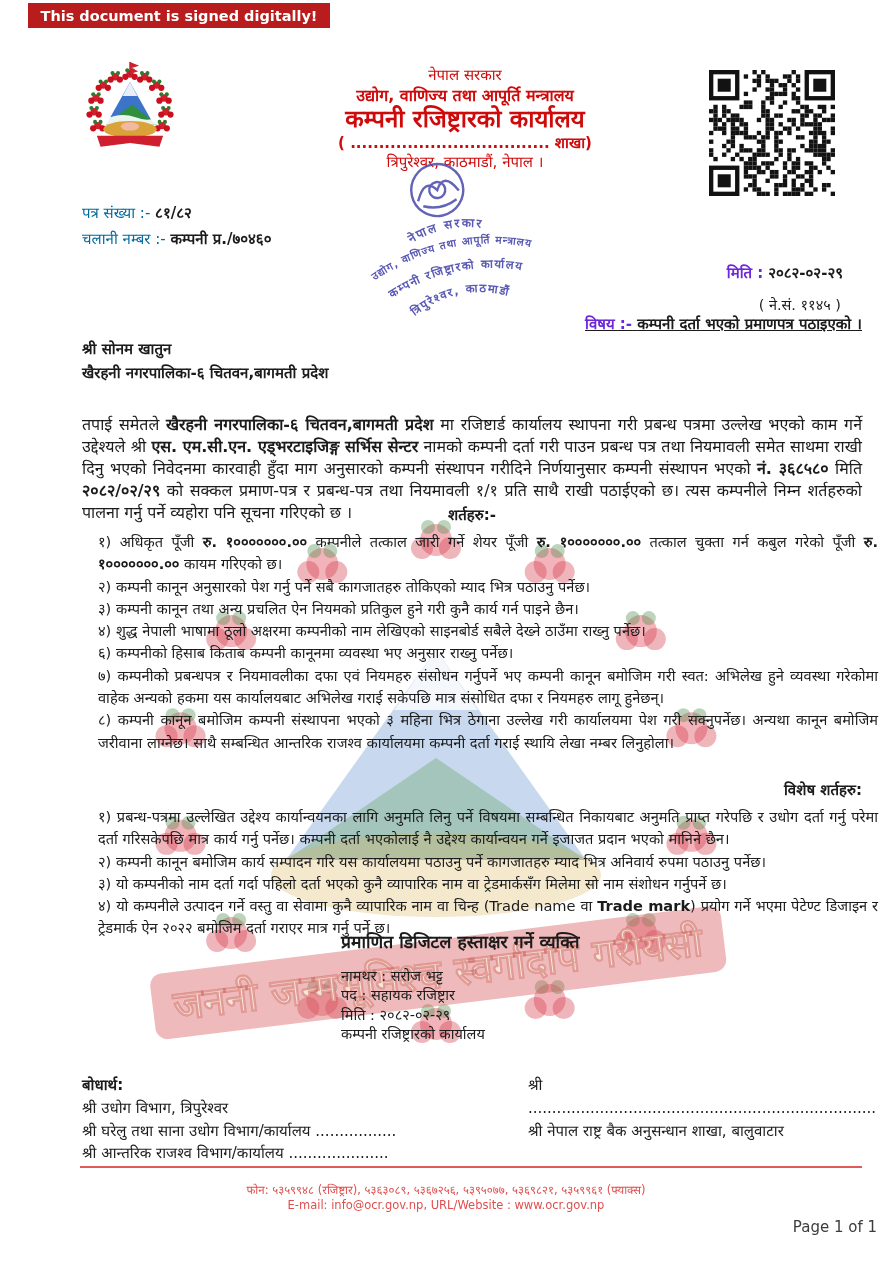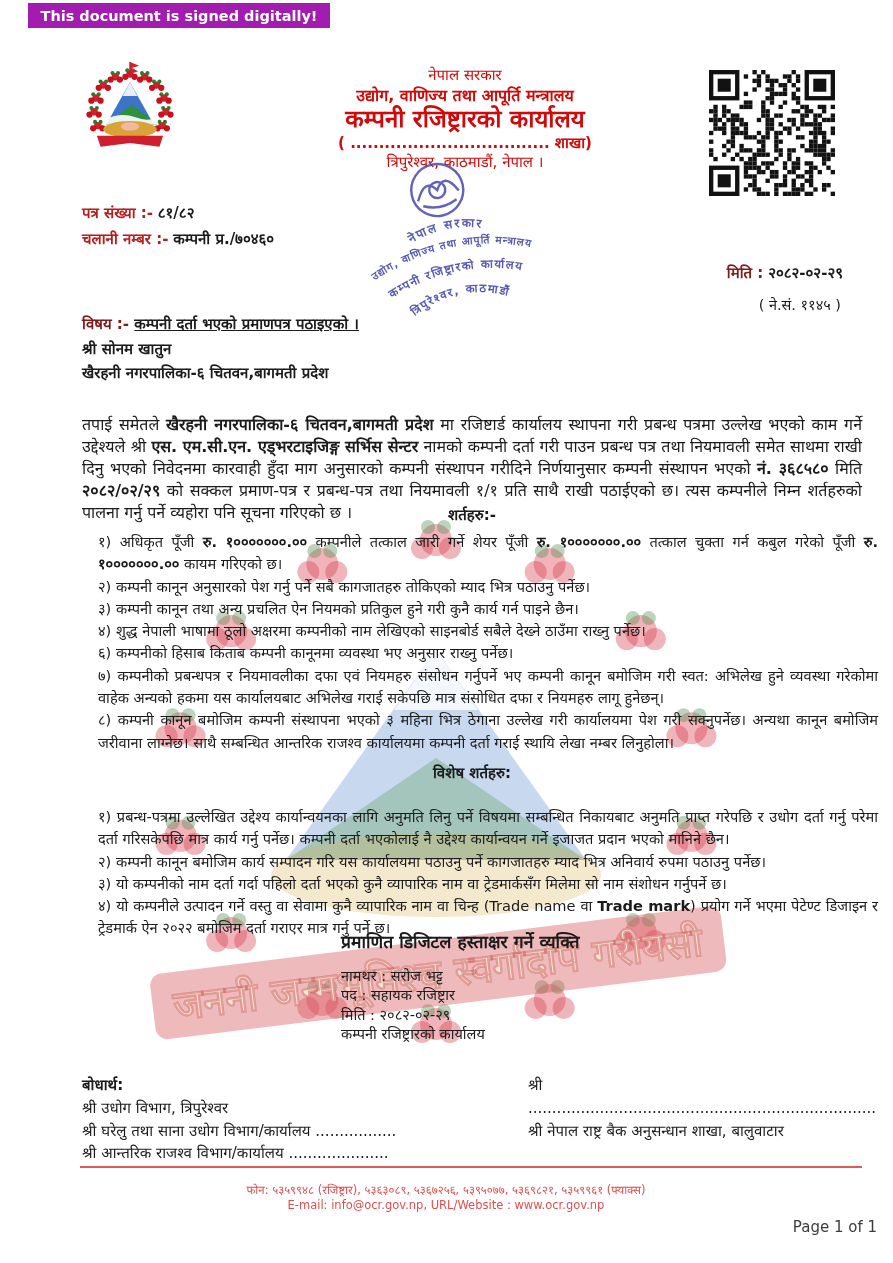--- a/index.html
+++ b/index.html
@@ -1,54 +1,54 @@
 <!DOCTYPE html>
 <html><head>
 <meta charset="utf-8">
 <style>
   html,body{margin:0;padding:0;background:#e8e8e8;}
   .page{position:relative;width:893px;height:1263px;background:#ffffff;margin:0 auto;
         font-family:"DejaVu Sans",sans-serif;color:#1b1b1b;overflow:hidden;}
   .abs{position:absolute;}
   .b{font-weight:bold;}
-  .red{color:#7f1d1d;}
-
-  .banner{left:28px;top:3px;width:302px;height:25px;background:#a21caf;color:#ffffff;
+  .red{color:#6d28d9;}
+
+  .banner{left:28px;top:3px;width:302px;height:25px;background:#b91c1c;color:#ffffff;
           font-size:14.5px;font-weight:bold;display:flex;align-items:center;justify-content:center;z-index:3;}
 
   .emblem{left:84px;top:58px;width:92px;height:102px;z-index:2;}
 
   .letterhead{left:255px;top:66px;width:420px;text-align:center;color:#cf0a0a;line-height:1.3;z-index:1;}
   .lh-gov{font-size:15px;}
   .lh-min{font-size:16px;font-weight:bold;}
   .lh-off{font-size:24px;font-weight:bold;line-height:1.15;}
   .lh-branch{font-size:15px;font-weight:bold;}
   .lh-addr{font-size:15px;}
 
   .stamp{left:342px;top:144px;width:210px;height:185px;z-index:2;opacity:.88;}
 
   .qr{left:709px;top:70px;width:126px;height:126px;z-index:2;}
 
   .meta{left:82px;top:200px;font-size:15px;line-height:1.75;z-index:2;}
-  .meta .lbl{color:#b91c1c;font-weight:bold;}
+  .meta .lbl{color:#0369a1;font-weight:normal;}
   .meta .val{font-weight:bold;}
 
   .date-row{right:50px;top:262px;font-size:15px;text-align:right;z-index:2;}
   .nesam{right:52px;top:294px;font-size:14.5px;text-align:right;z-index:2;}
 
-  .subject{left:82px;top:313px;width:780px;text-align:left;font-size:15px;font-weight:bold;z-index:2;}
+  .subject{left:82px;top:313px;width:780px;text-align:right;font-size:15px;font-weight:bold;z-index:2;text-decoration:underline;}
   .subject .stext{text-decoration:underline;}
 
   .addressee{left:82px;top:337px;font-size:15px;font-weight:bold;line-height:1.6;z-index:2;}
 
   .para{left:82px;top:390px;width:780px;font-size:16px;line-height:22px;text-align:justify;z-index:2;margin-top:24px;}
 
   .sec-title{left:82px;width:780px;text-align:center;font-weight:bold;font-size:15px;z-index:2;}
   .t-cond{top:504px;}
-  .t-special{top:762px;}
+  .t-special{top:779px;text-align:right;}
 
   .list{left:98px;width:780px;font-size:14.6px;line-height:22.3px;text-align:justify;z-index:2;}
   .l-cond{top:531px;}
   .l-special{top:806px;}
 
   .sig{left:341px;top:933px;font-size:14.5px;line-height:19.5px;z-index:2;}
   .sig-title{font-size:17.5px;font-weight:bold;margin-bottom:14px;}
 
   .cc-left{left:82px;top:1074px;font-size:15px;line-height:1.52;z-index:2;}
   .cc-right{left:528px;top:1074px;font-size:15px;line-height:1.52;z-index:2;}

